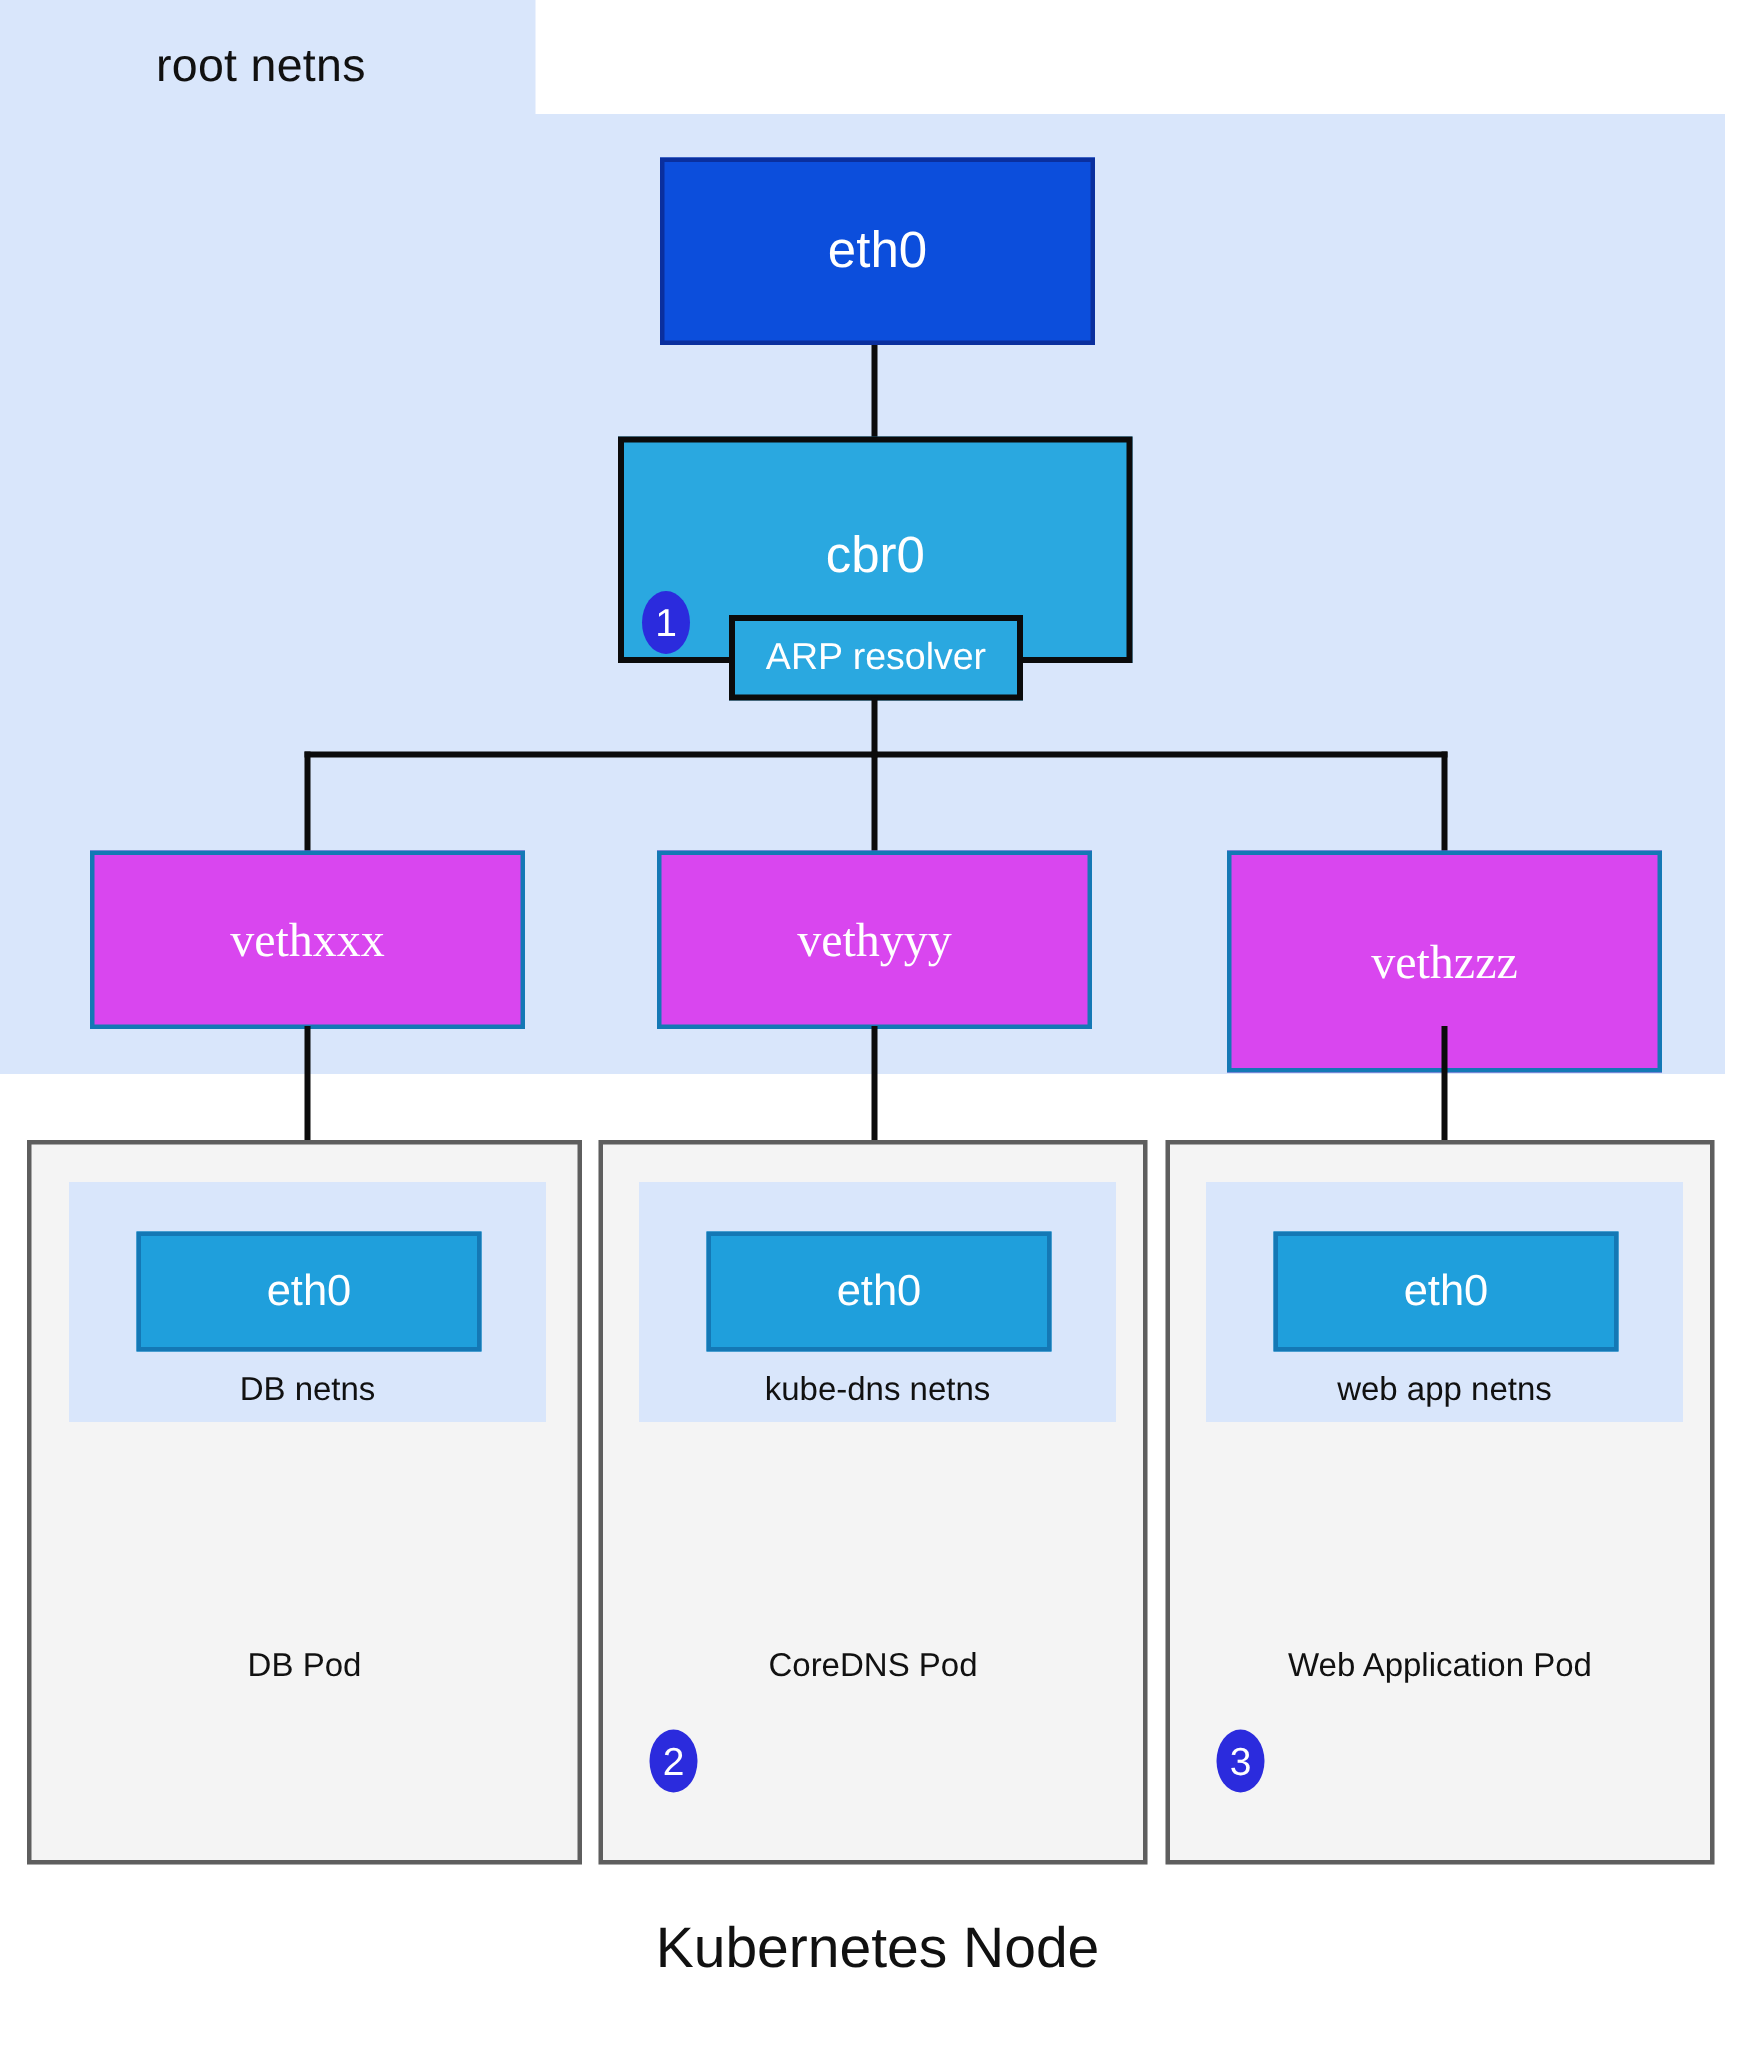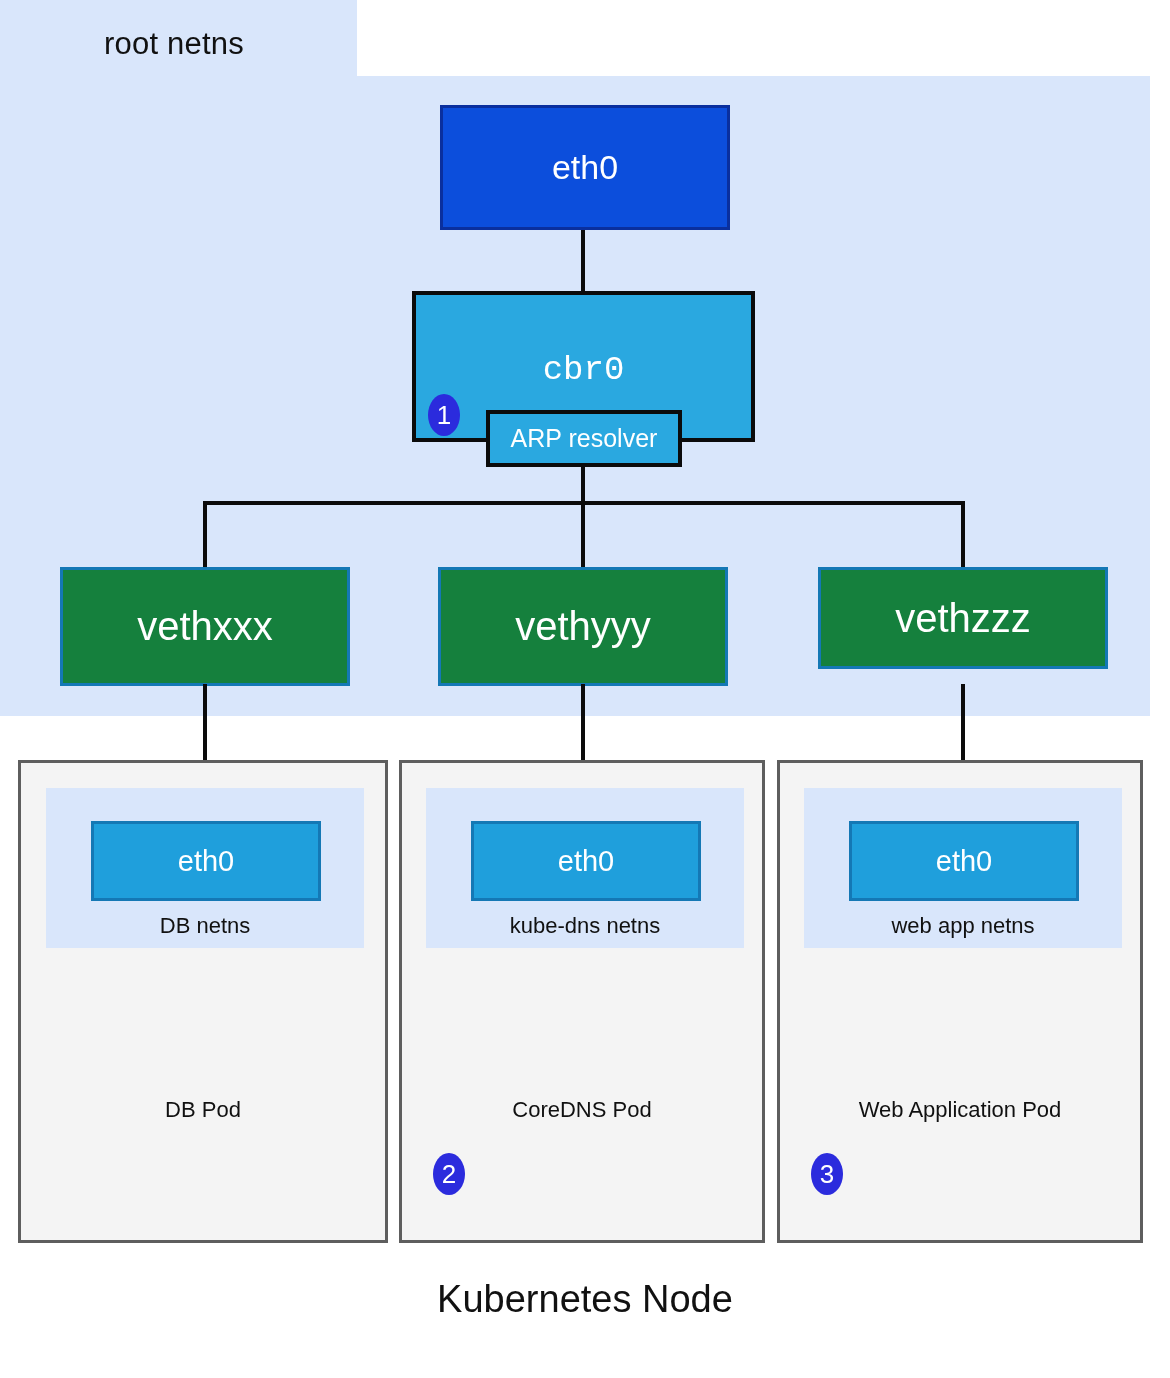--- a/index.html
+++ b/index.html
@@ -80,23 +80,24 @@
     align-items: flex-start;
     padding-top: 56px;
   }
   .box-arp {
     background: #2aa8e0;
     border: 4px solid #0b0b0b;
     border-top-width: 4px;
     font-size: 25px;
   }
   .box-veth {
-    background: #15803d;
+    background: #d946ef;
     border: 3px solid #1478b5;
-    font-size: 40px;
+    font-size: 32px;
+    font-family: Liberation Serif, serif;
   }
   .box-pod-eth0 {
     background: #1f9fdc;
     border: 3px solid #1478b5;
     font-size: 29px;
   }
 
   
   .pod {
     position: absolute;
@@ -163,21 +164,21 @@
   <div class="rootns-tab"></div>
   <div class="rootns-body"></div>
   <div class="rootns-label">root netns</div>
 
   <div class="line-v" style="left:581px; top:228px; height:66px;"></div>
 
   <div class="box box-eth0-top" style="left:440px; top:105px; width:290px; height:125px;">
     <span>eth0</span>
   </div>
 
-  <div class="box box-cbr0" style="left:412px; top:291px; width:343px; height:151px;font-family:Liberation Mono, monospace;">
+  <div class="box box-cbr0" style="left:412px; top:291px; width:343px; height:151px;">
     <span>cbr0</span>
   </div>
 
   <div class="box box-arp" style="left:486px; top:410px; width:196px; height:57px;">
     <span>ARP resolver</span>
   </div>
 
   <div class="badge" style="left:428px; top:394px;">
     <span>1</span>
   </div>
@@ -189,21 +190,21 @@
   <div class="line-v" style="left:203px; top:501px; height:68px;"></div>
   <div class="line-v" style="left:581px; top:501px; height:68px;"></div>
   <div class="line-v" style="left:961px; top:501px; height:68px;"></div>
 
   <div class="box box-veth" style="left:60px; top:567px; width:290px; height:119px;">
     <span>vethxxx</span>
   </div>
   <div class="box box-veth" style="left:438px; top:567px; width:290px; height:119px;">
     <span>vethyyy</span>
   </div>
-  <div class="box box-veth" style="left:818px; top:567px; width:290px; height:102px;">
+  <div class="box box-veth" style="left:818px; top:567px; width:290px; height:148px;">
     <span>vethzzz</span>
   </div>
 
   <div class="line-v" style="left:203px; top:684px; height:145px;"></div>
   <div class="line-v" style="left:581px; top:684px; height:145px;"></div>
   <div class="line-v" style="left:961px; top:684px; height:145px;"></div>
 
   <div class="pod" style="left:18px; top:760px; width:370px; height:483px;">
     <div class="pod-netns" style="left:25px; top:25px; width:318px; height:160px;">
       <div class="box box-pod-eth0" style="left:45px; top:33px; width:230px; height:80px;">

